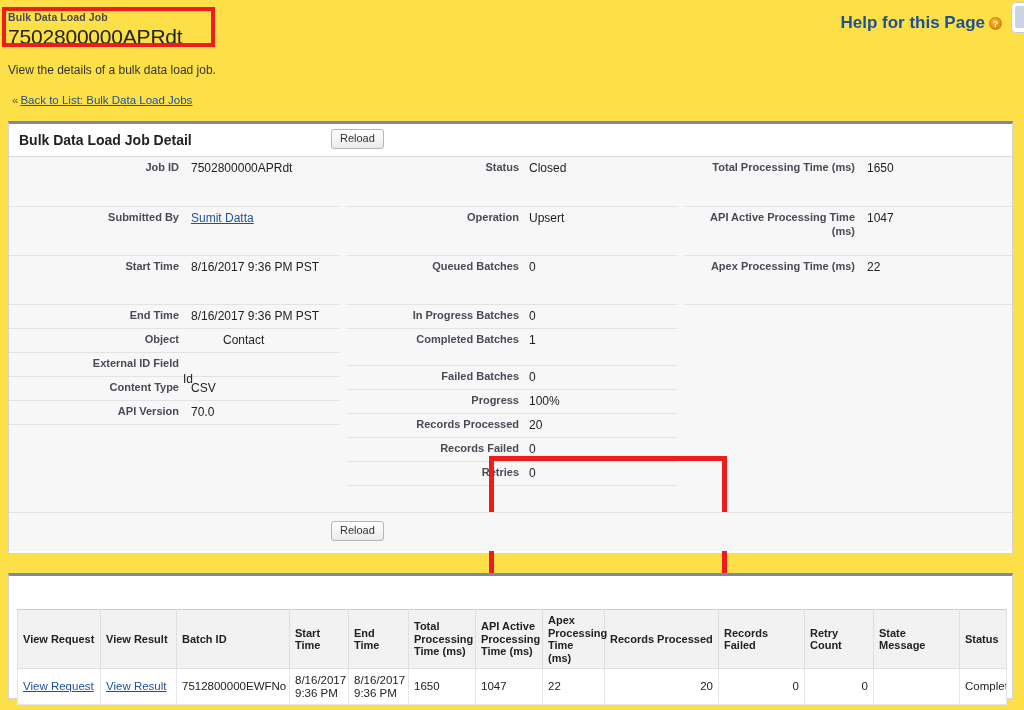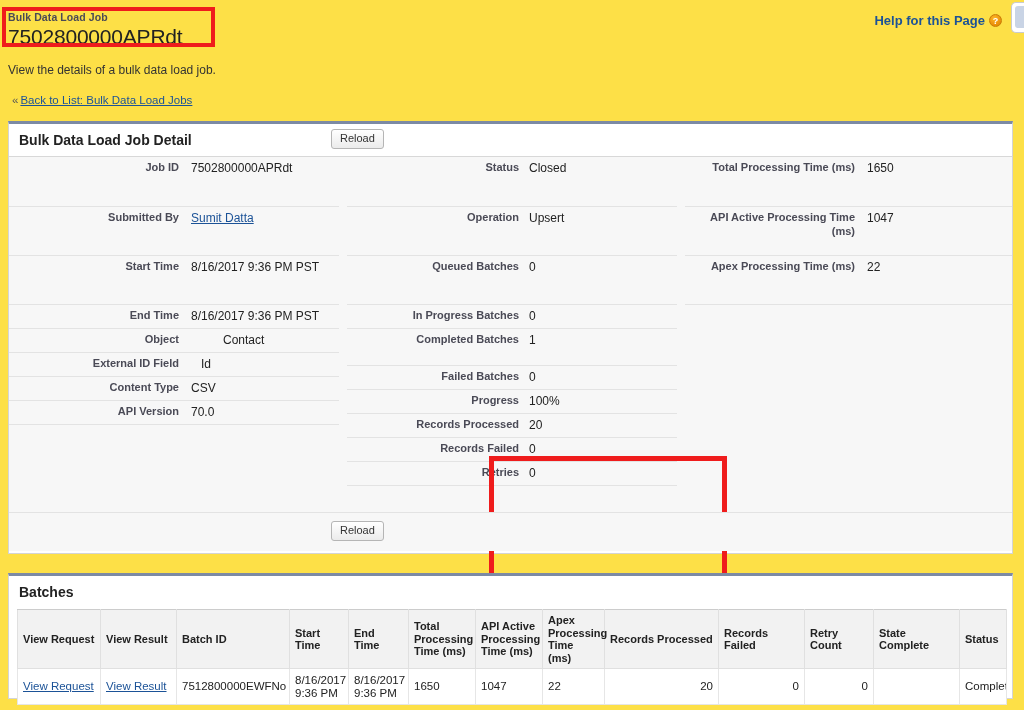--- a/index.html
+++ b/index.html
@@ -59,21 +59,21 @@
   .help-link-wrap {
     position: absolute;
     right: 22px;
     top: 13px;
     display: flex;
     align-items: center;
     gap: 4px;
   }
   .help-link {
     color: #1b5297;
-    font-size: 13px;
+    font-size: 17px;
     font-weight: bold;
     text-decoration: none;
   }
   .help-icon {
     display: inline-block;
     width: 13px; height: 13px;
     border-radius: 50%;
     background: radial-gradient(circle at 40% 30%, #fdb728, #e88a06 75%);
     border: 1px solid #c97c05;
     color: #ffffff;
@@ -314,21 +314,21 @@
           <div class="det-row" style="height: 24px;">
             <div class="det-label" style="width: 170px; left: 0px;">End Time</div>
             <div class="det-value" style="left: 182px;">8/16/2017 9:36 PM PST</div>
           </div>
           <div class="det-row" style="height: 24px;">
             <div class="det-label" style="width: 170px; left: 0px;">Object</div>
             <div class="det-value" style="left: 182px; margin-left: 32px;">Contact</div>
           </div>
           <div class="det-row" style="height: 24px;">
             <div class="det-label" style="width: 170px; left: 0px;">External ID Field</div>
-            <div class="det-value" style="left: 192px;">Id</div>
+            <div class="det-value" style="left: 174px; margin-top: 15px;">Id</div>
           </div>
           <div class="det-row" style="height: 24px;">
             <div class="det-label" style="width: 170px; left: 0px;">Content Type</div>
             <div class="det-value" style="left: 182px;">CSV</div>
           </div>
           <div class="det-row" style="height: 24px;">
             <div class="det-label" style="width: 170px; left: 0px;">API Version</div>
             <div class="det-value" style="left: 182px;">70.0</div>
           </div>
         </div>
@@ -390,23 +390,20 @@
         </div>
       <div class="detail-redbox"></div>
     </div>
 
     <div class="detail-footer">
       <button class="btn reload-bottom">Reload</button>
     </div>
   </div>
 
   <div class="panel" id="batches-panel" style="left:8px; top:573px; width:1005px; height:126px;">
-    <div class="panel-head" style="border-bottom:none;">
-      <div class="panel-title">Batches</div>
-    </div>
     <div class="tbl-wrap">
       <table class="batches">
         <colgroup>
           <col style="width:83px">
             <col style="width:76px">
             <col style="width:113px">
           <col style="width:59px">
             <col style="width:60px">
             <col style="width:67px">
           <col style="width:67px">
@@ -423,21 +420,21 @@
               <th>View Result</th>
               <th>Batch ID</th>
               <th>Start Time</th>
               <th>End Time</th>
               <th>Total Processing Time (ms)</th>
               <th>API Active Processing Time (ms)</th>
               <th>Apex Processing Time (ms)</th>
               <th>Records Processed</th>
               <th>Records Failed</th>
               <th>Retry Count</th>
-              <th>State Complete</th>
+              <th>State Message</th>
               <th>Status</th>
             </tr>
           </thead>
         <tbody id="batches-body">
             <tr>
               <td><a href="#">View Request</a></td>
               <td><a href="#">View Result</a></td>
               <td>7512800000EWFNo</td>
               <td style="white-space: normal;">8/16/2017 9:36 PM</td>
               <td style="white-space: normal;">8/16/2017 9:36 PM</td>

